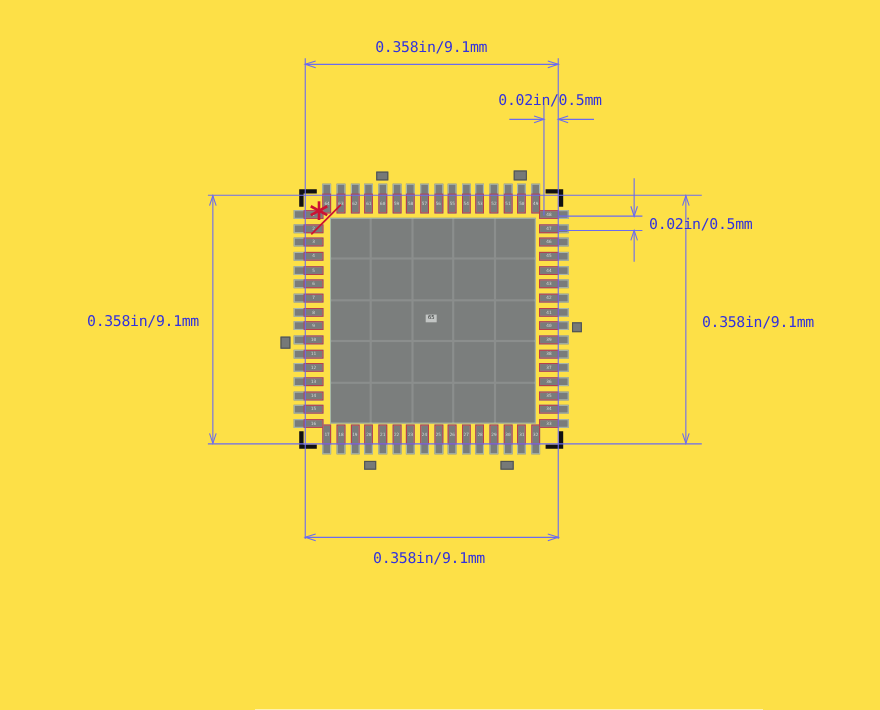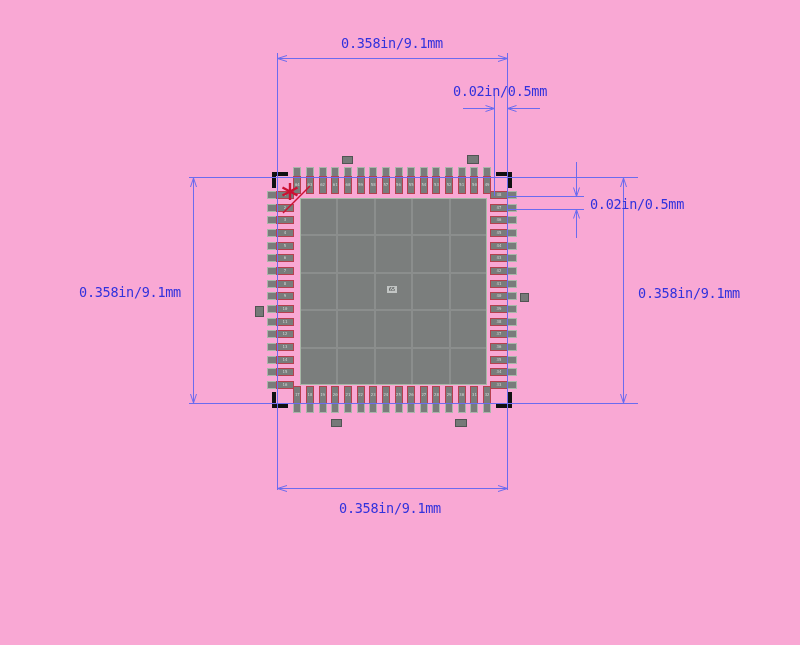--- a/index.html
+++ b/index.html
@@ -1,17 +1,17 @@
 <!DOCTYPE html>
 <html><head>
 <meta charset="utf-8">
 <style>
   html,body{margin:0;padding:0;background:#ffffff;}
   #canvas{
-    position:relative;width:800px;height:645px;background:#f9a8d4;
+    position:relative;width:800px;height:645px;background:#fde047;
     overflow:hidden;font-family:"DejaVu Sans Mono",monospace;
   }
   .pad{position:absolute;background:#797c7b;border:1px solid #a9b6a9;box-sizing:border-box;z-index:1;}
   .pad-red{position:absolute;border:1px solid #b5404e;box-sizing:border-box;display:flex;align-items:center;justify-content:center;}
   .pad-label{font-size:4px;line-height:4px;color:#d5d8d7;font-family:"DejaVu Sans Mono",monospace;}
   .thermal{
     position:absolute;left:300px;top:198px;width:187px;height:187px;
     background:#8b8e8d;border:1px solid #a6b8a6;box-sizing:border-box;
     display:grid;grid-template-columns:repeat(5,1fr);grid-template-rows:repeat(5,1fr);
     gap:2px;z-index:1;

